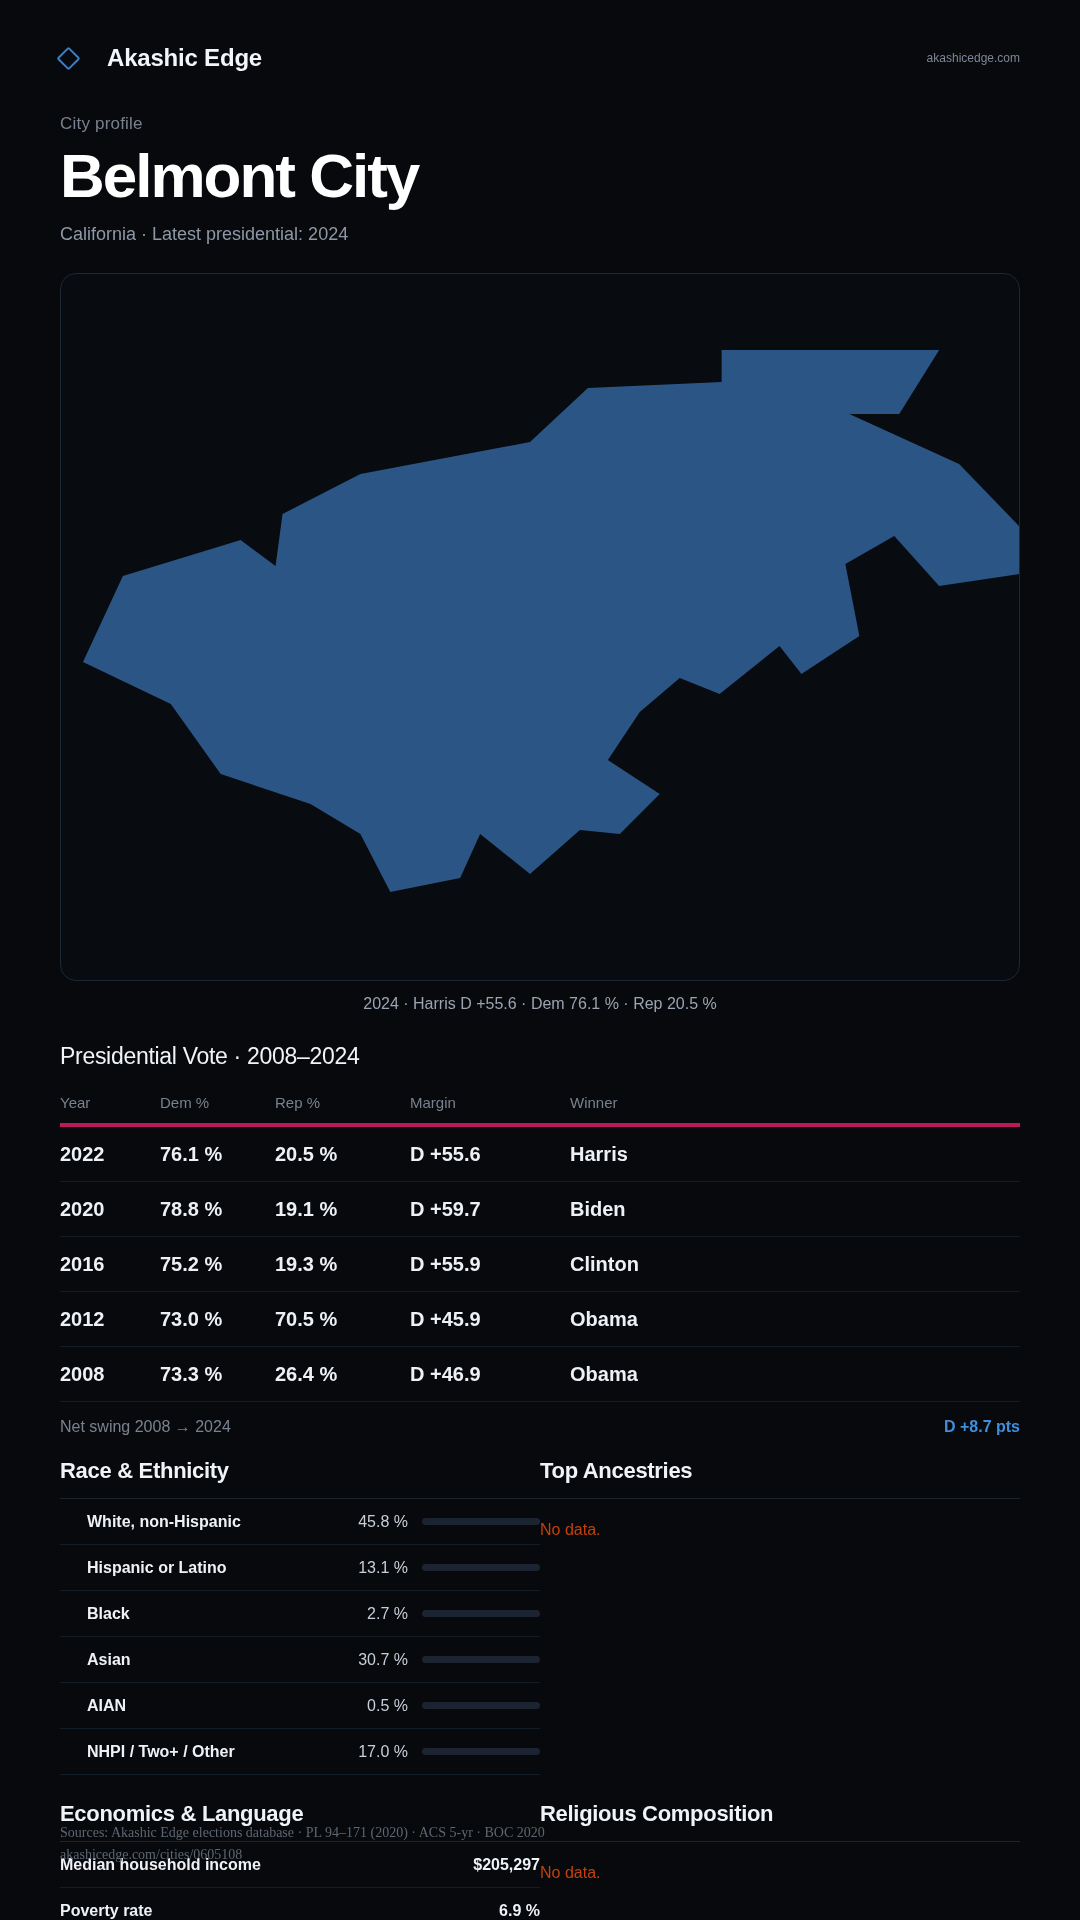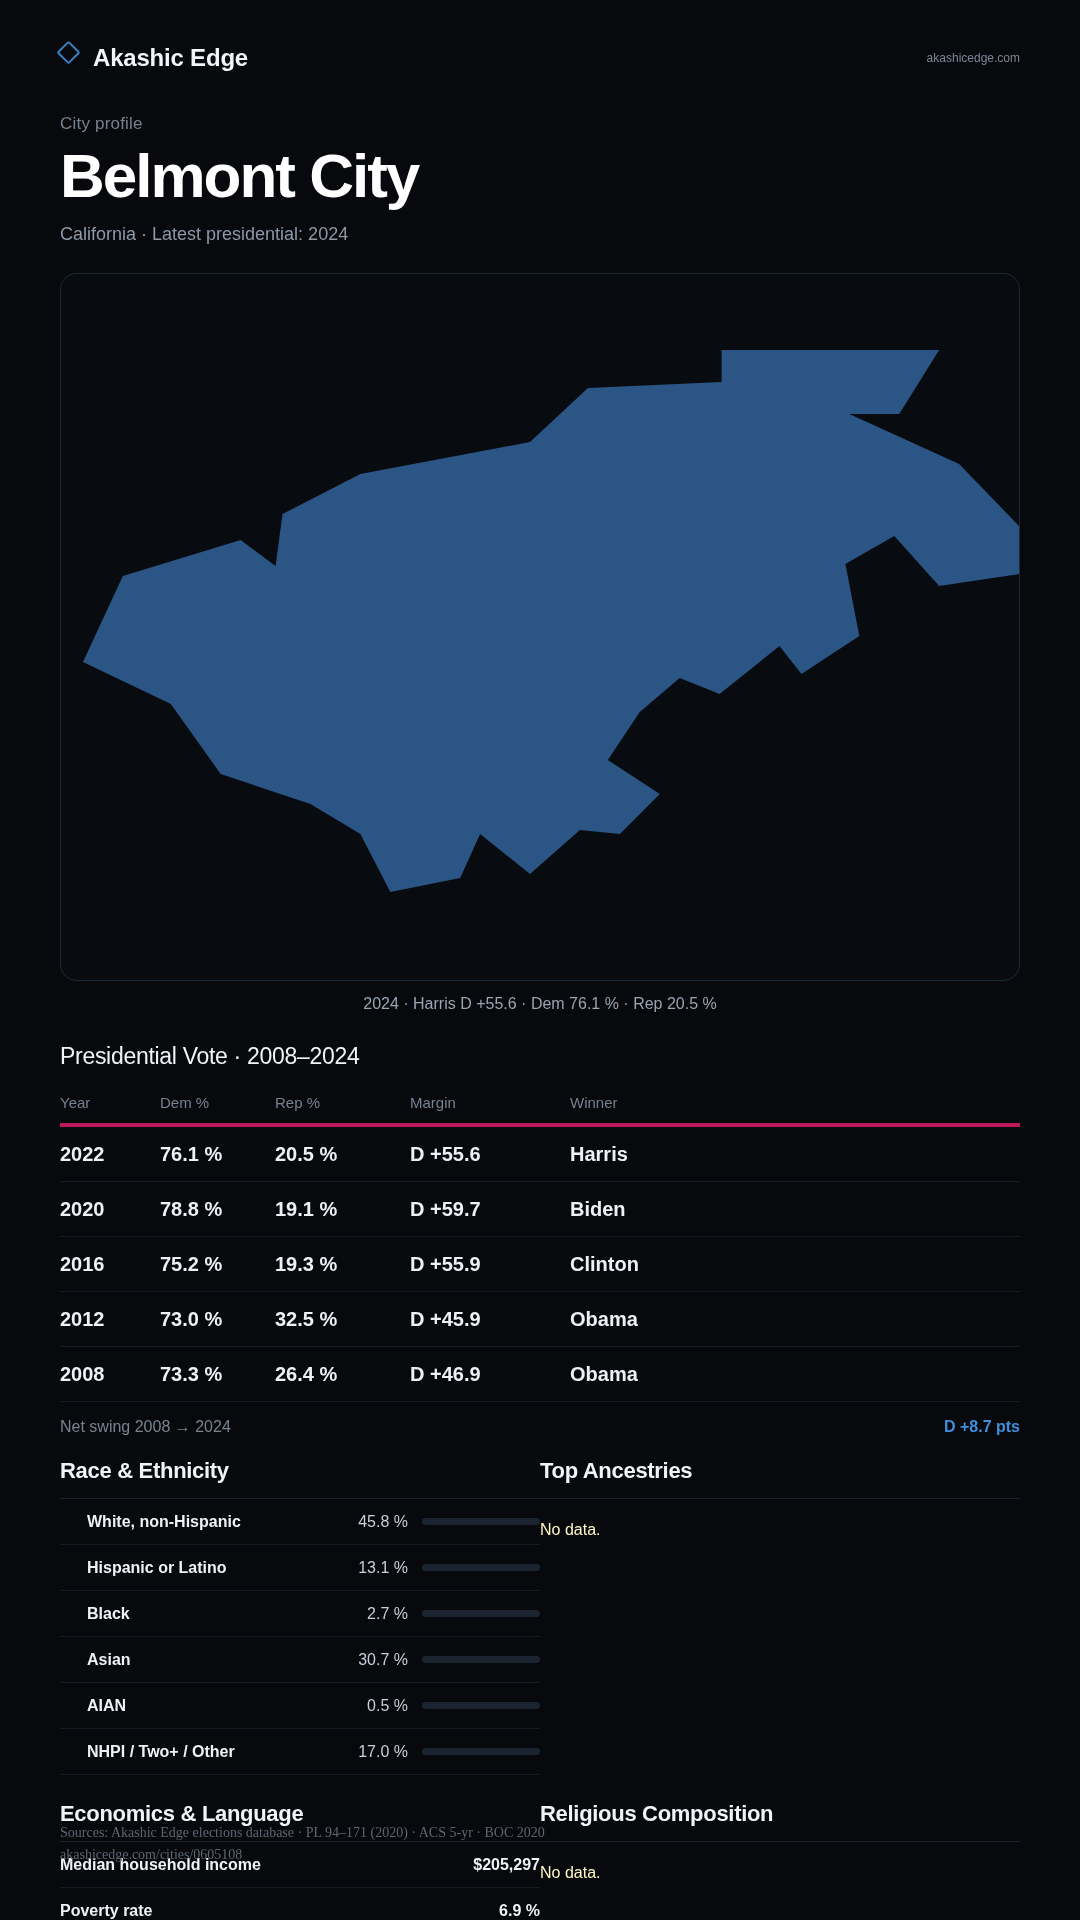--- a/index.html
+++ b/index.html
@@ -18,21 +18,21 @@
     padding: 0 60px;
   }
 
   
   .topbar {
     display: flex;
     align-items: center;
     justify-content: space-between;
     padding-top: 44px;
   }
-  .brand { display: flex; gap: 16px; }
+  .brand { display: flex; align-items: center; gap: 30px; }
   .diamond {
     width: 17px; height: 17px;
     border: 2px solid #3c7fc4;
     transform: rotate(45deg);
     border-radius: 2px;
   }
   .brand-name {
     font-size: 24px;
     font-weight: 700;
     letter-spacing: -0.2px;
@@ -137,21 +137,21 @@
   .panel-head {
     font-size: 22px;
     font-weight: 700;
     letter-spacing: -0.3px;
     color: #f0f4f8;
     padding-bottom: 14px;
     border-bottom: 1px solid #1a242f;
   }
   .nodata {
     font-size: 16px;
-    color: #fef9c3;
+    color: #c2410c;
     padding-top: 22px;
   }
 
   .bar-row {
     display: flex;
     align-items: center;
     font-size: 16px;
     font-weight: 700;
     color: #eef2f7;
     padding: 14px 0 13px 0;
@@ -258,21 +258,21 @@
         <tr>
           <td>2016</td>
           <td class="dem">75.2 %</td>
           <td class="rep">19.3 %</td>
           <td class="mar">D +55.9</td>
           <td>Clinton</td>
         </tr>
         <tr>
           <td>2012</td>
           <td class="dem">73.0 %</td>
-          <td class="rep">32.5 %</td>
+          <td class="rep">70.5 %</td>
           <td class="mar">D +45.9</td>
           <td>Obama</td>
         </tr>
         <tr>
           <td>2008</td>
           <td class="dem">73.3 %</td>
           <td class="rep">26.4 %</td>
           <td class="mar">D +46.9</td>
           <td>Obama</td>
         </tr>

